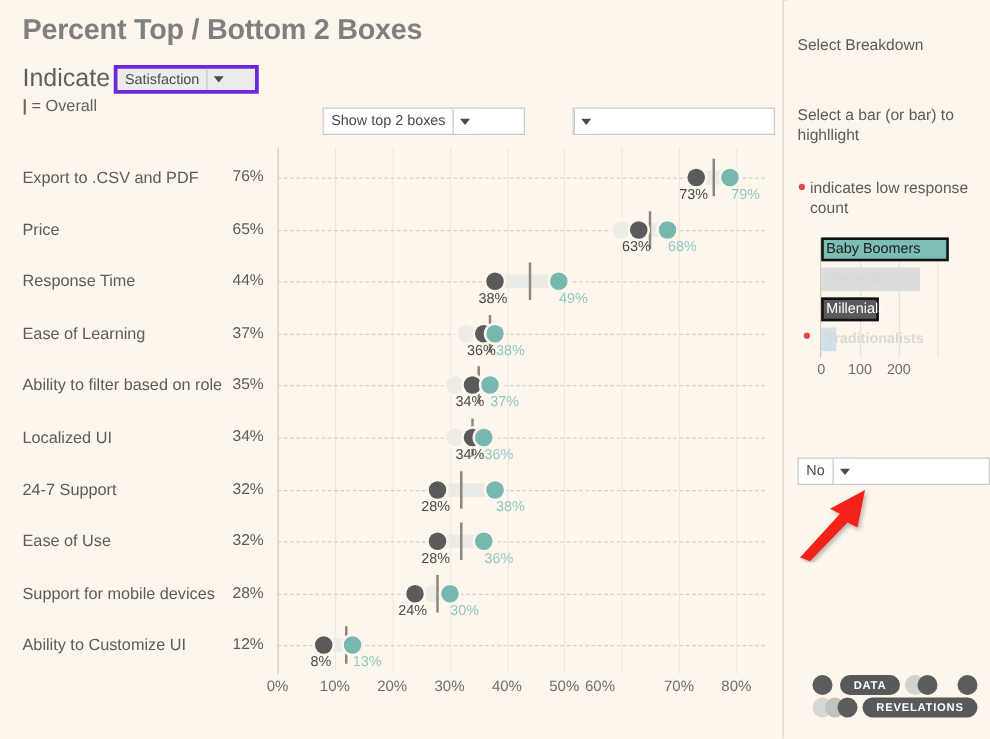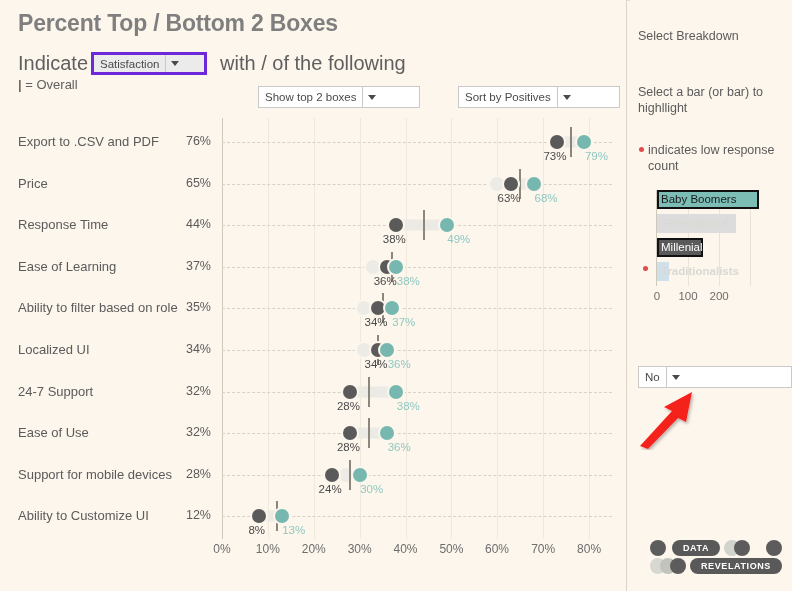--- a/index.html
+++ b/index.html
@@ -152,21 +152,20 @@
 
 <div id="app">
 
   <div id="main">
 
     <div class="page-title">Percent Top / Bottom 2 Boxes</div>
 
     <div class="indicate-line">
       <span class="indicate-word">Indicate</span>
       <span style="display:inline-block;width:132px"></span>
-      <span class="indicate-word">with / of the following</span>
     </div>
 
     <div class="dd" id="dd-metric">
       <span class="dd-val">Satisfaction</span>
       <span class="dd-arrow">
           <i></i>
         </span>
     </div>
 
     <div class="overall-note">
@@ -175,21 +174,20 @@
     </div>
 
     <div class="dd white" id="dd-topbottom">
       <span class="dd-val">Show top 2 boxes</span>
       <span class="dd-arrow">
           <i></i>
         </span>
     </div>
 
     <div class="dd white" id="dd-sort">
-      <span class="dd-val">Sort by Positives</span>
       <span class="dd-arrow">
           <i></i>
         </span>
     </div>
 
     <div id="chart">
       <div id="rowlabels">
           <div class="row-label" style="top: 16px;">Export to .CSV and PDF</div>
           <div class="row-pct" style="top: 16px;">76%</div>
           <div class="row-label" style="top: 57.6px;">Price</div>
@@ -218,21 +216,21 @@
           <div class="xtick" style="left: 45.8824px;">10%</div>
           <div class="vgrid" style="left: 91.7647px;"></div>
           <div class="xtick" style="left: 91.7647px;">20%</div>
           <div class="vgrid" style="left: 137.647px;"></div>
           <div class="xtick" style="left: 137.647px;">30%</div>
           <div class="vgrid" style="left: 183.529px;"></div>
           <div class="xtick" style="left: 183.529px;">40%</div>
           <div class="vgrid" style="left: 229.412px;"></div>
           <div class="xtick" style="left: 229.412px;">50%</div>
           <div class="vgrid" style="left: 275.294px;"></div>
-          <div class="xtick" style="left: 275px;">60%</div>
+          <div class="xtick" style="left: 258px;">60%</div>
           <div class="vgrid" style="left: 321.176px;"></div>
           <div class="xtick" style="left: 321.176px;">70%</div>
           <div class="vgrid" style="left: 367.059px;"></div>
           <div class="xtick" style="left: 367.059px;">80%</div>
           <div class="hgrid" style="top: 24px;"></div>
           <div class="refbar" style="left: 334.941px; width: 27.5294px; top: 24px;"></div>
           <div class="overall-marker" style="left: 348.706px; top: 24px;"></div>
           <div class="dot dark" style="left: 334.941px; top: 24px;"></div>
           <div class="mlabel dark" style="left: 332.941px; top: 32px;">73%</div>
           <div class="dot teal" style="left: 362.471px; top: 24px;"></div>

